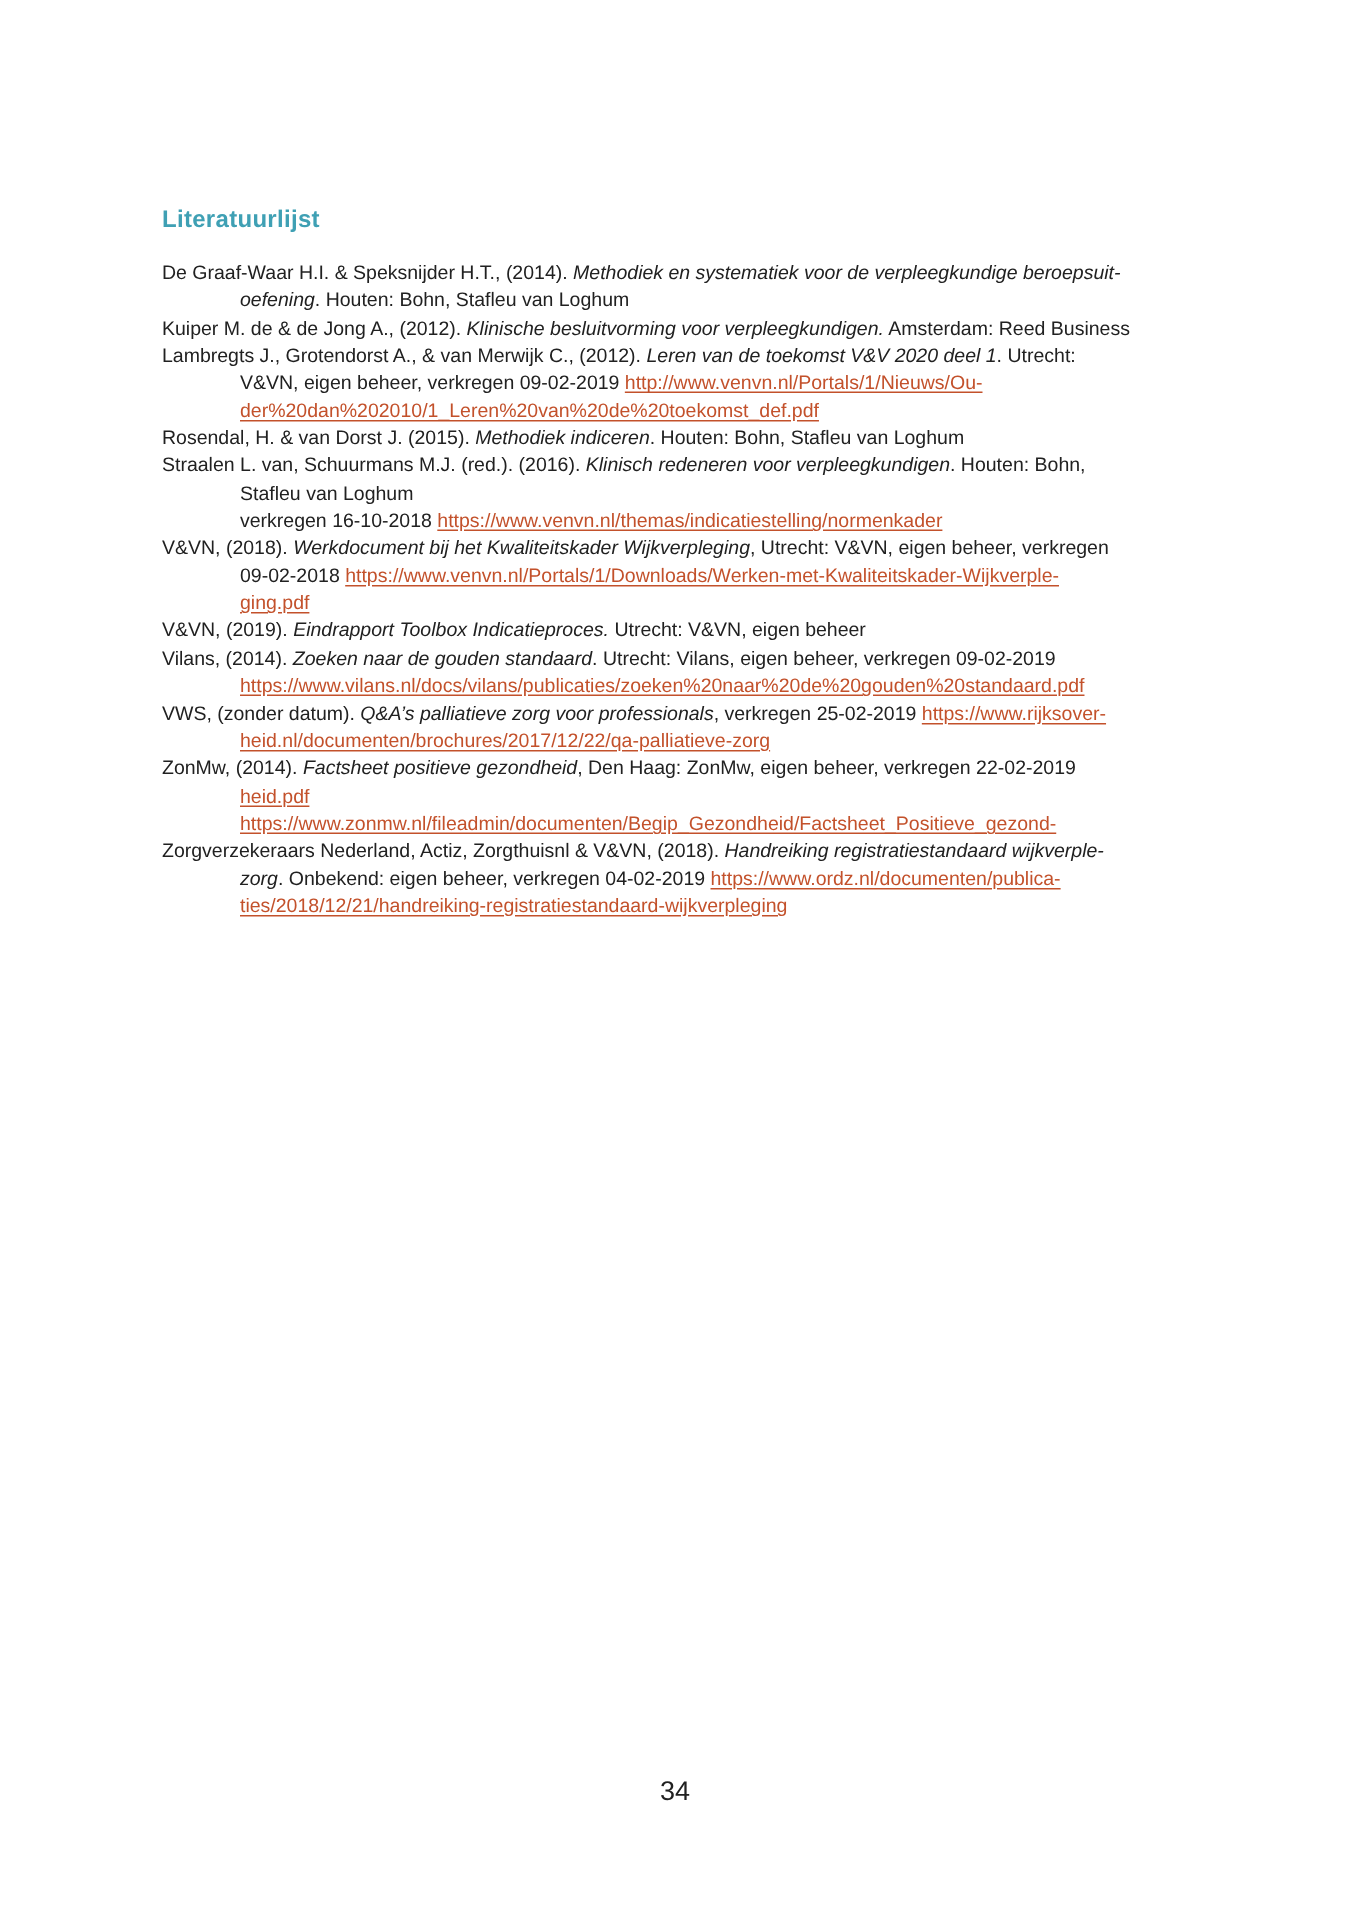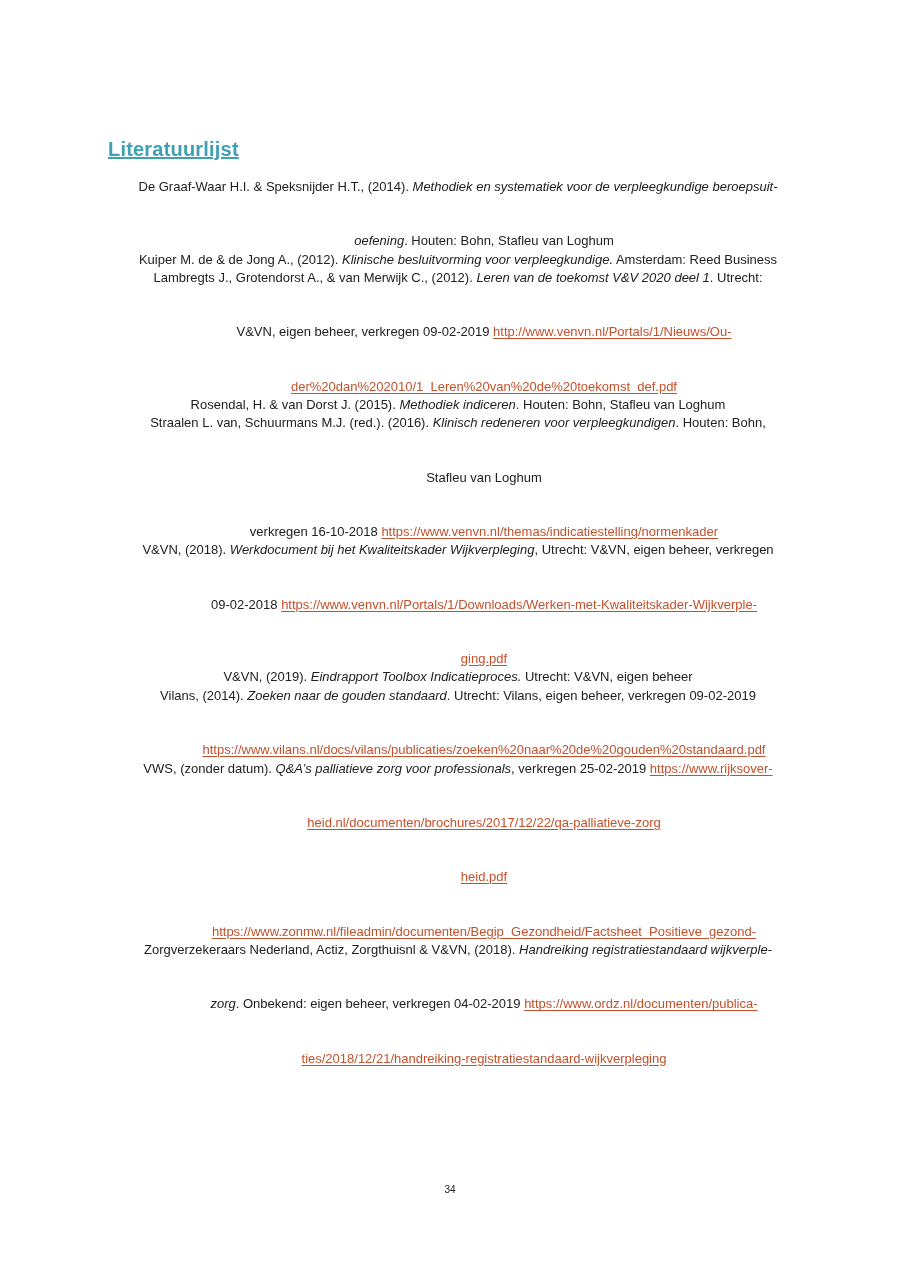--- a/index.html
+++ b/index.html
@@ -17,40 +17,37 @@
     overflow: hidden;
   }
   .content {
     position: absolute;
     left: 108px;
     top: 138px;
     width: 700px;
   }
   .title {
     margin: 0 0 17px 0;
-    font-size: 20px;
+    font-size: 16px;
     font-weight: bold;
     letter-spacing: 0.2px;
     color: var(--heading-color, #3FA0B4);
-    text-decoration: underline;
   }
   .ref-list {
     font-size: 13px;
     line-height: 18.35px;
   }
   .ref {
     margin: 0;
   }
   .ref-line {
     white-space: nowrap;
-    text-align: center;
   }
   .ref-line.indent {
     padding-left: 52px;
-    margin-top: 36px;
   }
   .it {
     font-style: italic;
   }
   .sup {
     vertical-align: super;
     font-size: 9px;
     line-height: 0;
   }
   a.ref-link {
@@ -59,37 +56,37 @@
     text-decoration-color: var(--link-color, #C3512B);
     text-underline-offset: 2px;
     cursor: pointer;
   }
   .page-number {
     position: absolute;
     left: 0;
     right: 0;
     top: 1184px;
     text-align: center;
-    font-size: 10px;
+    font-size: 18px;
     color: var(--text-color, #212121);
   }
 </style>
 </head>
 <body>
 
 <div class="page">
   <div class="content">
     <h1 class="title">Literatuurlijst</h1>
     <div class="ref-list">
         <div class="ref">
           <div class="ref-line"><span>De Graaf-Waar H.I. &amp; Speksnijder H.T., (2014). </span><span class="it">Methodiek en systematiek voor de verpleegkundige beroepsuit-</span></div>
           <div class="ref-line indent"><span class="it">oefening</span><span>. Houten: Bohn, Stafleu van Loghum</span></div>
         </div>
         <div class="ref">
-          <div class="ref-line"><span>Kuiper M. de &amp; de Jong A., (2012). </span><span class="it">Klinische besluitvorming voor verpleegkundige.</span><span> Amsterdam: Reed Business</span></div>
+          <div class="ref-line"><span>Kuiper M. de &amp; de Jong A., (2012). </span><span class="it">Klinische besluitvorming voor verpleegkundigen.</span><span> Amsterdam: Reed Business</span></div>
         </div>
         <div class="ref">
           <div class="ref-line"><span>Lambregts J., Grotendorst A., &amp; van Merwijk C., (2012). </span><span class="it">Leren van de toekomst V&amp;V 2020 deel 1</span><span>. Utrecht:</span></div>
           <div class="ref-line indent"><span>V&amp;VN, eigen beheer, verkregen 09-02-2019 </span><a class="ref-link" href="#">http://www.venvn.nl/Portals/1/Nieuws/Ou-</a></div>
           <div class="ref-line indent"><a class="ref-link" href="#">der%20dan%202010/1_Leren%20van%20de%20toekomst_def.pdf</a></div>
         </div>
         <div class="ref">
           <div class="ref-line"><span>Rosendal, H. &amp; van Dorst J. (2015). </span><span class="it">Methodiek indiceren</span><span>. Houten: Bohn, Stafleu van Loghum</span></div>
         </div>
         <div class="ref">
@@ -111,20 +108,21 @@
           <div class="ref-line"><span>Vilans, (2014). </span><span class="it">Zoeken naar de gouden standaard</span><span>. Utrecht: Vilans, eigen beheer, verkregen 09-02-2019</span></div>
           <div class="ref-line indent"><a class="ref-link" href="#">https://www.vilans.nl/docs/vilans/publicaties/zoeken%20naar%20de%20gouden%20standaard.pdf</a></div>
         </div>
         <div class="ref">
           <div class="ref-line"><span>VWS, (zonder datum). </span><span class="it">Q&amp;A’s palliatieve zorg voor professionals</span><span>, verkregen 25-02-2019 </span><a class="ref-link" href="#">https://www.rijksover-</a></div>
           <div class="ref-line indent"><a class="ref-link" href="#">heid.nl/documenten/brochures/2017/12/22/qa-palliatieve-zorg</a></div>
         </div>
         <div class="ref">
         </div>
         <div class="ref">
+          <div class="ref-line"><span>ZonMw, (2014). </span><span class="it">Factsheet positieve gezondheid</span><span>, Den Haag: ZonMw, eigen beheer, verkregen 22-02-2019</span></div>
           <div class="ref-line indent"><a class="ref-link" href="#">heid.pdf</a></div>
           <div class="ref-line indent"><a class="ref-link" href="#">https://www.zonmw.nl/fileadmin/documenten/Begip_Gezondheid/Factsheet_Positieve_gezond-</a></div>
         </div>
         <div class="ref">
           <div class="ref-line"><span>Zorgverzekeraars Nederland, Actiz, Zorgthuisnl &amp; V&amp;VN, (2018). </span><span class="it">Handreiking registratiestandaard wijkverple-</span></div>
           <div class="ref-line indent"><span class="it">zorg</span><span>. Onbekend: eigen beheer, verkregen 04-02-2019 </span><a class="ref-link" href="#">https://www.ordz.nl/documenten/publica-</a></div>
           <div class="ref-line indent"><a class="ref-link" href="#">ties/2018/12/21/handreiking-registratiestandaard-wijkverpleging</a></div>
         </div>
       </div>
   </div>

